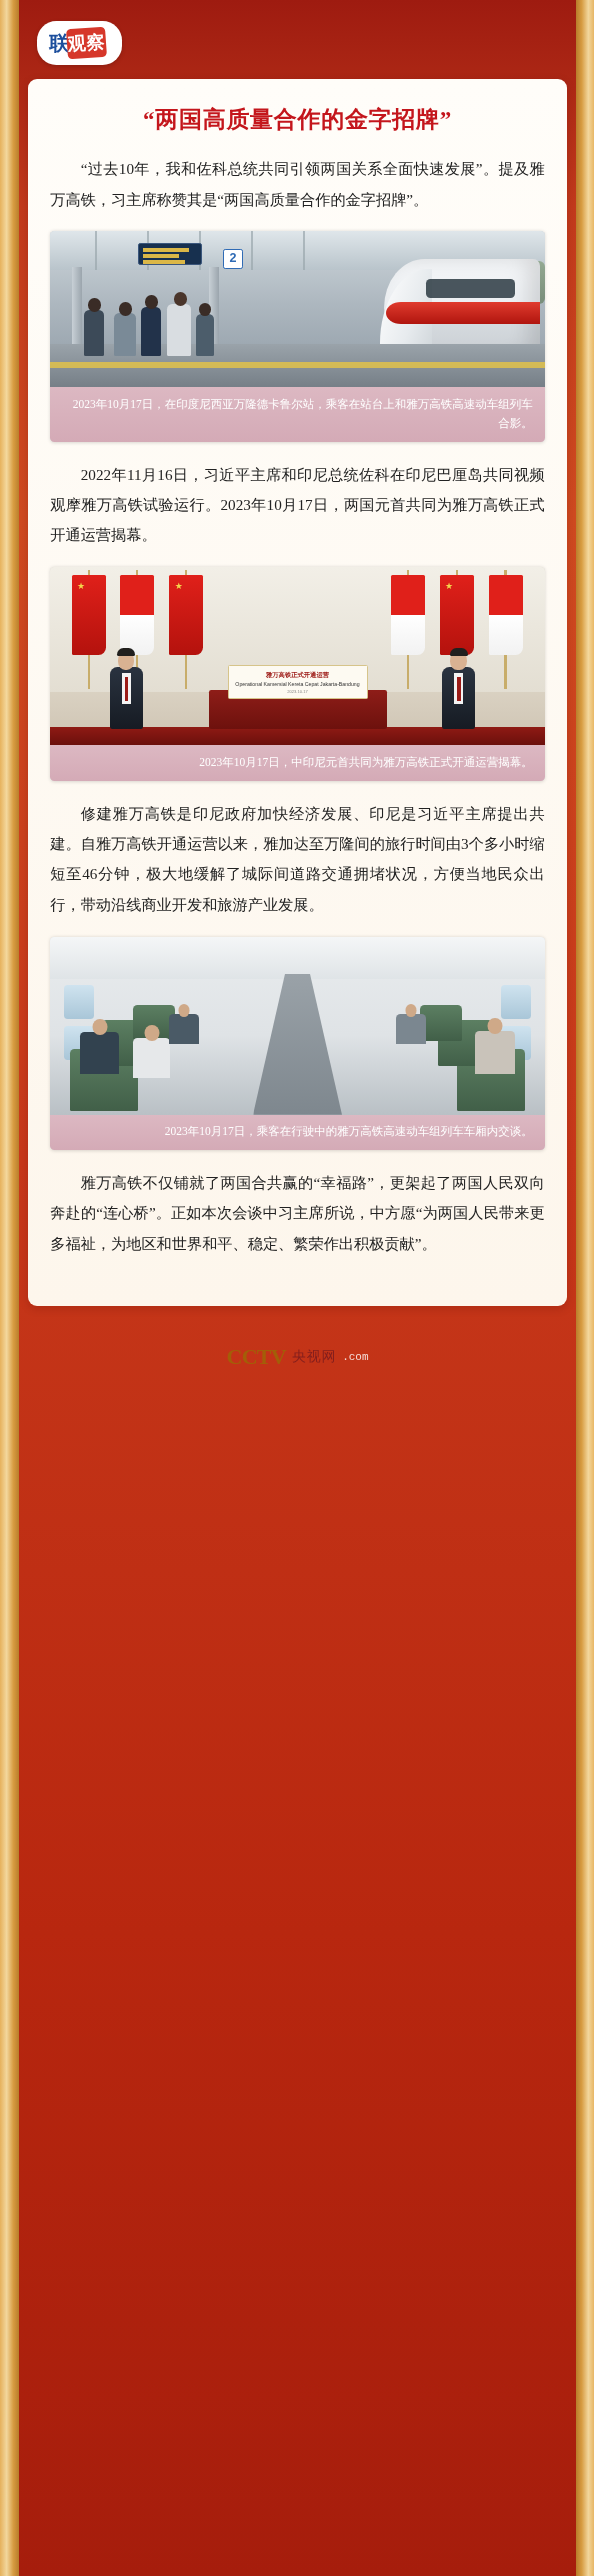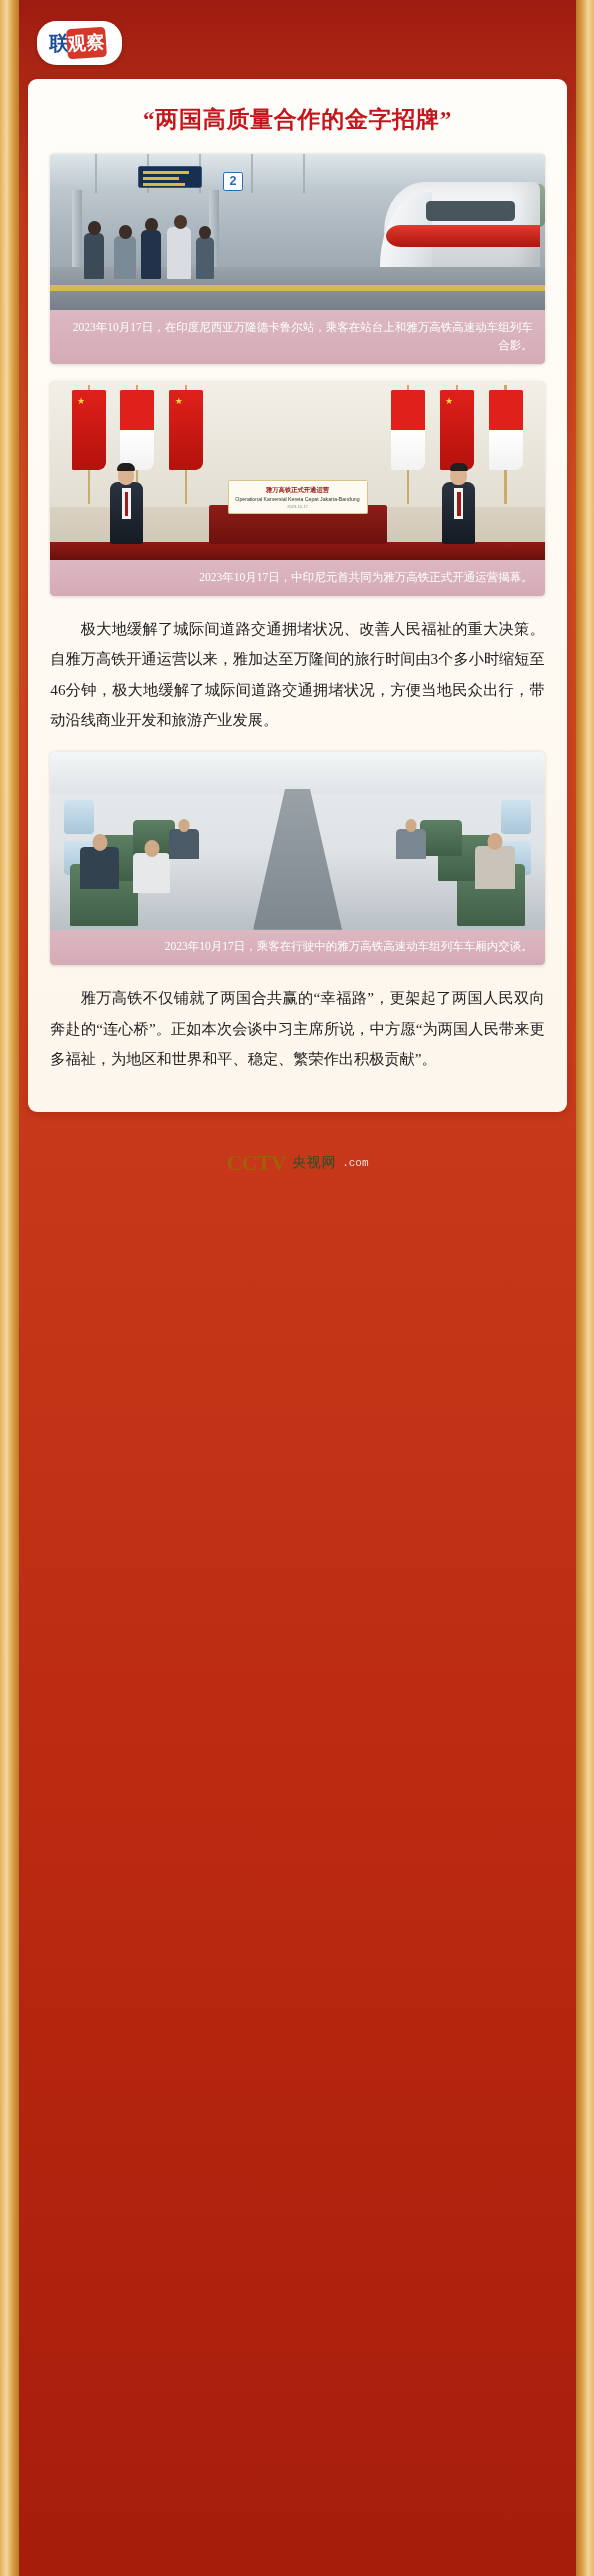--- a/index.html
+++ b/index.html
@@ -75,21 +75,21 @@
     letter-spacing: 0.7px;
     transform: rotate(-4deg);
   }
 
   
   .card {
     background: #fdf8f1;
     background: linear-gradient(180deg, #fffdf9 0%, #fdf6ec 100%);
     border-radius: 9px;
     margin: 0 9px 19.3px 9px;
-    padding: 25px 22px 21px 22px;
+    padding: 25px 22px 30px 22px;
     box-shadow: 0 2.2px 9px rgba(80,10,0,.2);
   }
 
   .title {
     text-align: center;
     font-size: 23px;
     font-weight: bold;
     color: #c4161c;
     letter-spacing: 0.7px;
     line-height: 1.35;
@@ -246,21 +246,21 @@
   }
   .cctv-mark {
     font-size: 22px;
     font-weight: bold;
     color: #a16207;
     letter-spacing: -0.7px;
     font-family: "Liberation Serif", serif;
   }
   .cctv-cn {
     font-size: 14px;
-    color: #14532d;
+    color: #7f1d1d;
     letter-spacing: 0.7px;
   }
   .cctv-com {
     font-size: 11px;
     color: #ffffff;
     opacity: .9;
     font-family: Liberation Mono, monospace;
   }
 </style>
 </head>
@@ -278,20 +278,21 @@
         <span class="stamp-bg"></span>
         <span class="stamp-txt">观察</span>
       </span>
     </div>
   </div>
 
   <div class="card">
 
     <h1 class="title">“两国高质量合作的金字招牌”</h1>
 
+    <p class="para">“过去10年，我和佐科总统共同引领两国关系全面快速发展”。提及雅万高铁，习主席称赞其是“两国高质量合作的金字招牌”。</p>
 
     <figure>
       <div class="photo ph1">
         <div class="ceiling"></div>
         <div class="ceil-line" style="left:45px"></div>
         <div class="ceil-line" style="left:97px"></div>
         <div class="ceil-line" style="left:149px"></div>
         <div class="ceil-line" style="left:201px"></div>
         <div class="ceil-line" style="left:253px"></div>
         <div class="trees"></div>
@@ -323,20 +324,21 @@
         <div class="person" style="left:117px;width:24px;height:52px;background:#d9dde1;">
           <span class="head" style="left:6.7px;top:-12.6px;width:13.4px;height:14px;background:#4a352b;"></span>
         </div>
         <div class="person" style="left:146px;width:18px;height:42px;background:#4c5d6b;">
           <span class="head" style="left:3px;top:-11px;width:12px;height:12.6px;"></span>
         </div>
       </div>
       <figcaption>2023年10月17日，在印度尼西亚万隆德卡鲁尔站，乘客在站台上和雅万高铁高速动车组列车合影。</figcaption>
     </figure>
 
+    <p class="para">2022年11月16日，习近平主席和印尼总统佐科在印尼巴厘岛共同视频观摩雅万高铁试验运行。2023年10月17日，两国元首共同为雅万高铁正式开通运营揭幕。</p>
 
     <figure>
       <div class="photo ph2">
         <div class="backdrop"></div>
 
         <div class="flag" style="left:19.3px">
           <span class="pole"></span>
             <span class="cloth-cn"></span>
             <span class="star">★</span>
         </div>
@@ -384,21 +386,21 @@
           <span class="suit"></span>
             <span class="shirt"></span>
             <span class="tie"></span>
           <span class="head2"></span>
             <span class="hair"></span>
         </div>
       </div>
       <figcaption>2023年10月17日，中印尼元首共同为雅万高铁正式开通运营揭幕。</figcaption>
     </figure>
 
-    <p class="para">极大地缓解了城际间道路交通拥堵状况、改善人民福祉的重大决策。自雅万高铁开通运营以来，雅加达至万隆间的旅行时间由3个多小时缩短至46分钟，极大地缓解了城际间道路交通拥堵状况，方便当地民众出行，带动沿线商业开发和旅游产业发展。</p>
+    <p class="para">修建雅万高铁是印尼政府加快经济发展、印尼是习近平主席提出共建。自雅万高铁开通运营以来，雅加达至万隆间的旅行时间由3个多小时缩短至46分钟，极大地缓解了城际间道路交通拥堵状况，方便当地民众出行，带动沿线商业开发和旅游产业发展。</p>
 
     <figure>
       <div class="photo ph3">
         <div class="ceil"></div>
         <div class="aisle"></div>
         <div class="window" style="left:13.4px;top:48px"></div>
         <div class="window" style="left:13.4px;top:89px"></div>
         <div class="window" style="right:13.4px;top:48px"></div>
         <div class="window" style="right:13.4px;top:89px"></div>
 

